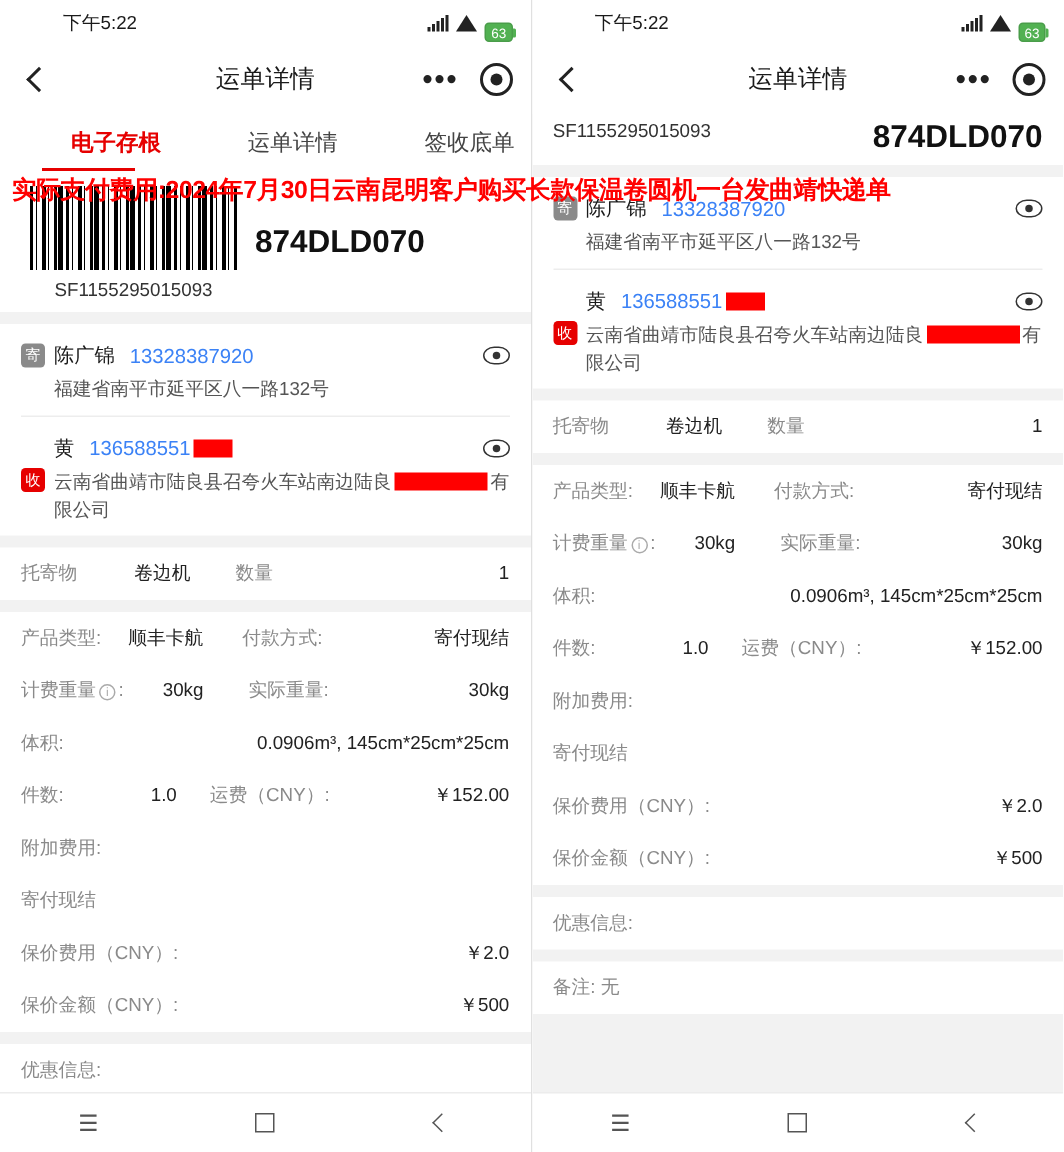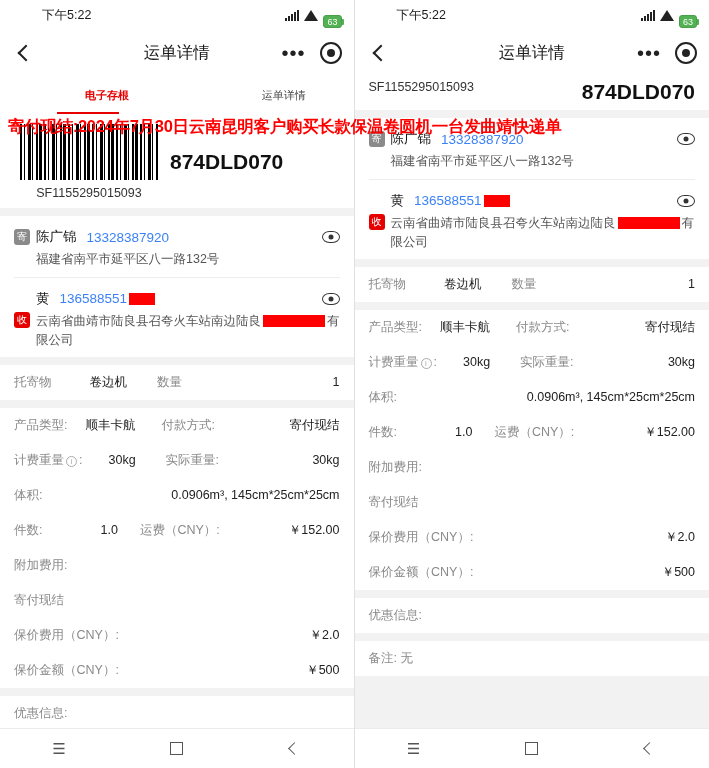--- a/index.html
+++ b/index.html
@@ -144,21 +144,21 @@
     display: flex;
     height: 38px;
     align-items: stretch;
     background: #fff;
   }
   .tab {
     flex: 1;
     display: flex;
     align-items: center;
     justify-content: center;
-    font-size: 11px;
+    font-size: 15px;
     color: #444;
     position: relative;
     cursor: pointer;
     padding-left: 37px;
   }
   .tab.active { color: #e60000; font-weight: bold; }
   .tab.active:after {
     content: "";
     position: absolute;
     bottom: 0;
@@ -406,20 +406,21 @@
       <div class="title-text">运单详情</div>
       <div class="tb-right">
         <div class="dots">•••</div>
         <div class="circle-dot"></div>
       </div>
     </div>
 
     <div class="tabs">
       <div class="tab active">电子存根</div>
       <div class="tab">运单详情</div>
+      <div class="tab">签收底单</div>
     </div>
 
     <div class="body">
 
       <div class="card">
         <div class="barcode-row">
           <div class="barcode-wrap">
             <div class="barcode"></div>
             <div class="barcode-num">SF1155295015093</div>
           </div>
@@ -667,14 +668,14 @@
         </div>
       <div>
           <span class="nav-home"></span>
         </div>
       <div>
           <span class="nav-back"></span>
         </div>
     </div>
   </div>
 
-  <div class="annotation">寄付现结:2024年7月30日云南昆明客户购买长款保温卷圆机一台发曲靖快递单</div>
+  <div class="annotation">实际支付费用:2024年7月30日云南昆明客户购买长款保温卷圆机一台发曲靖快递单</div>
 </div>
 
 </body></html>

